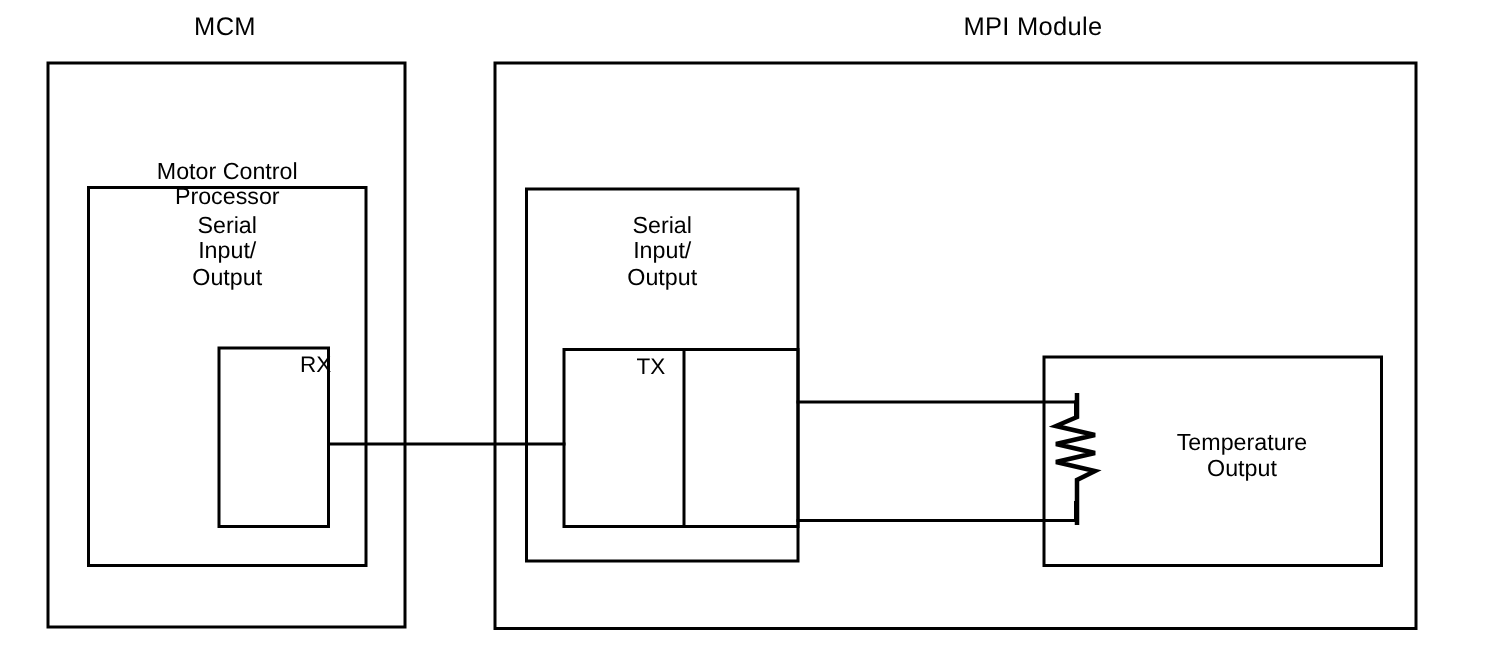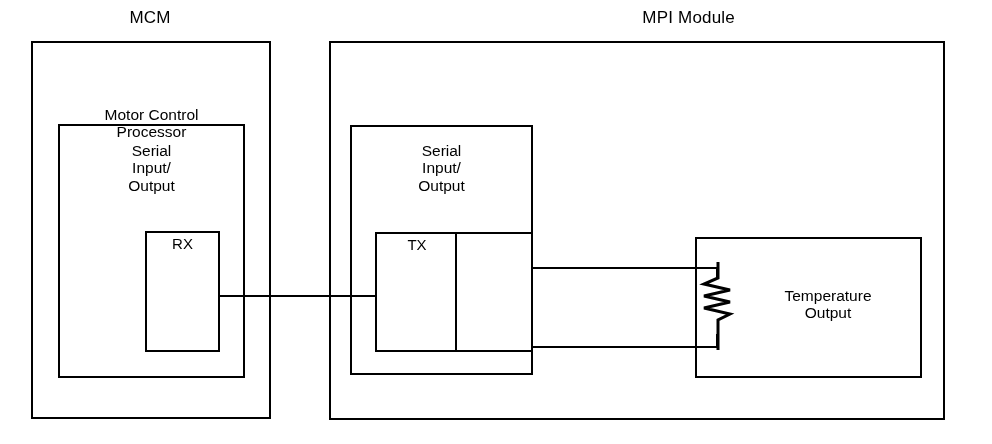--- a/index.html
+++ b/index.html
@@ -41,20 +41,21 @@
   }
   .title-label {
     font-size: 17px;
     letter-spacing: 0.2px;
   }
   .block-label {
     font-size: 15.5px;
   }
   .small-label {
     font-size: 15px;
+    padding-left: 28px;
   }
   .wire {
     position: absolute;
     background: #000000;
   }
   .wire-h { height: 2px; }
   .wire-v { width: 2px; }
   .divider {
     position: absolute;
     width: 2px;
@@ -94,21 +95,21 @@
   <div class="box" style="left:350px; top:125px; width:183px; height:250px;"></div>
 
   <div class="label block-label" style="left:350px; top:142px; width:183px;">Serial
 Input/
 Output</div>
 
   <div class="box-thin" style="left:375px; top:232px; width:158px; height:120px;"></div>
 
   <div class="divider" style="left:455px; top:232px; height:120px;"></div>
 
-  <div class="label small-label" style="left:367px; top:237px; width:100px;">TX</div>
+  <div class="label small-label" style="left:356px; top:237px; width:100px;">TX</div>
 
   <div class="box" style="left:695px; top:237px; width:227px; height:141px;"></div>
 
   <svg class="resistor" style="left:700px; top:262px; width:36px; height:88px;" viewBox="0 0 36 88">
     <path d="M 18 0 L 18 16 L 4 22 L 30 28 L 4 34 L 30 40 L 4 46 L 30 52 L 18 58 L 18 88" fill="none" stroke="#000000" stroke-width="3" stroke-linejoin="miter" stroke-linecap="butt"></path>
   </svg>
 
   <div class="label block-label" style="left:738px; top:287px; width:180px;">Temperature
 Output</div>
 

